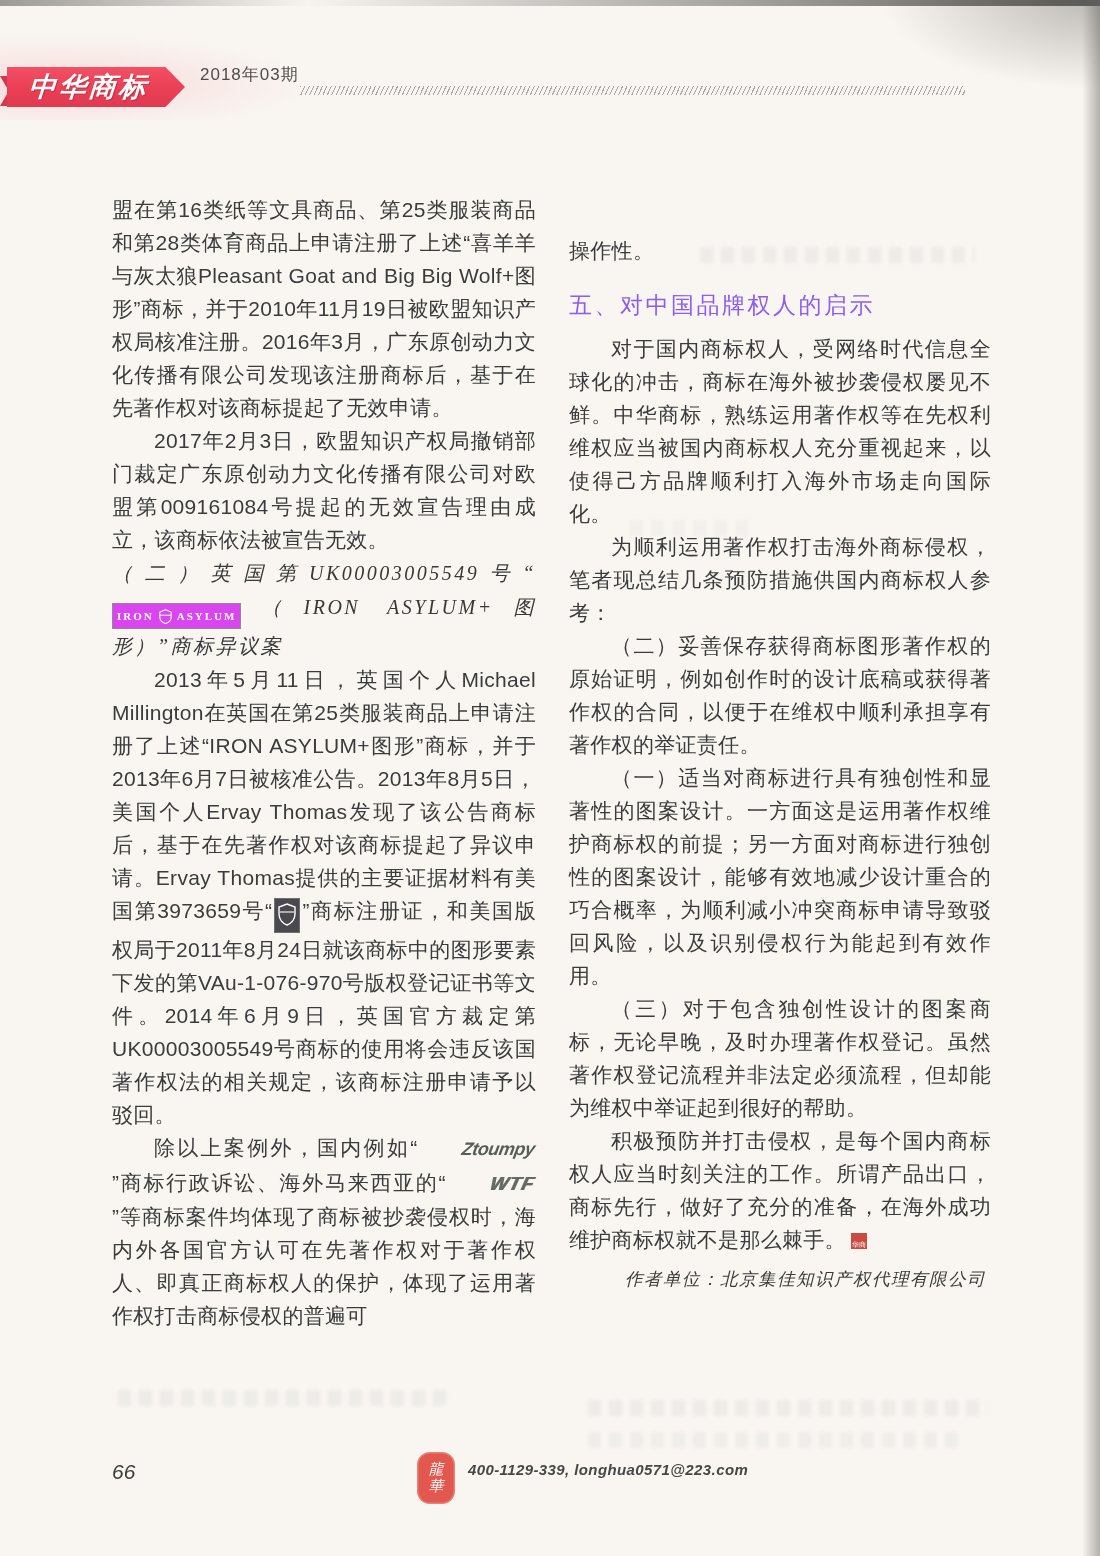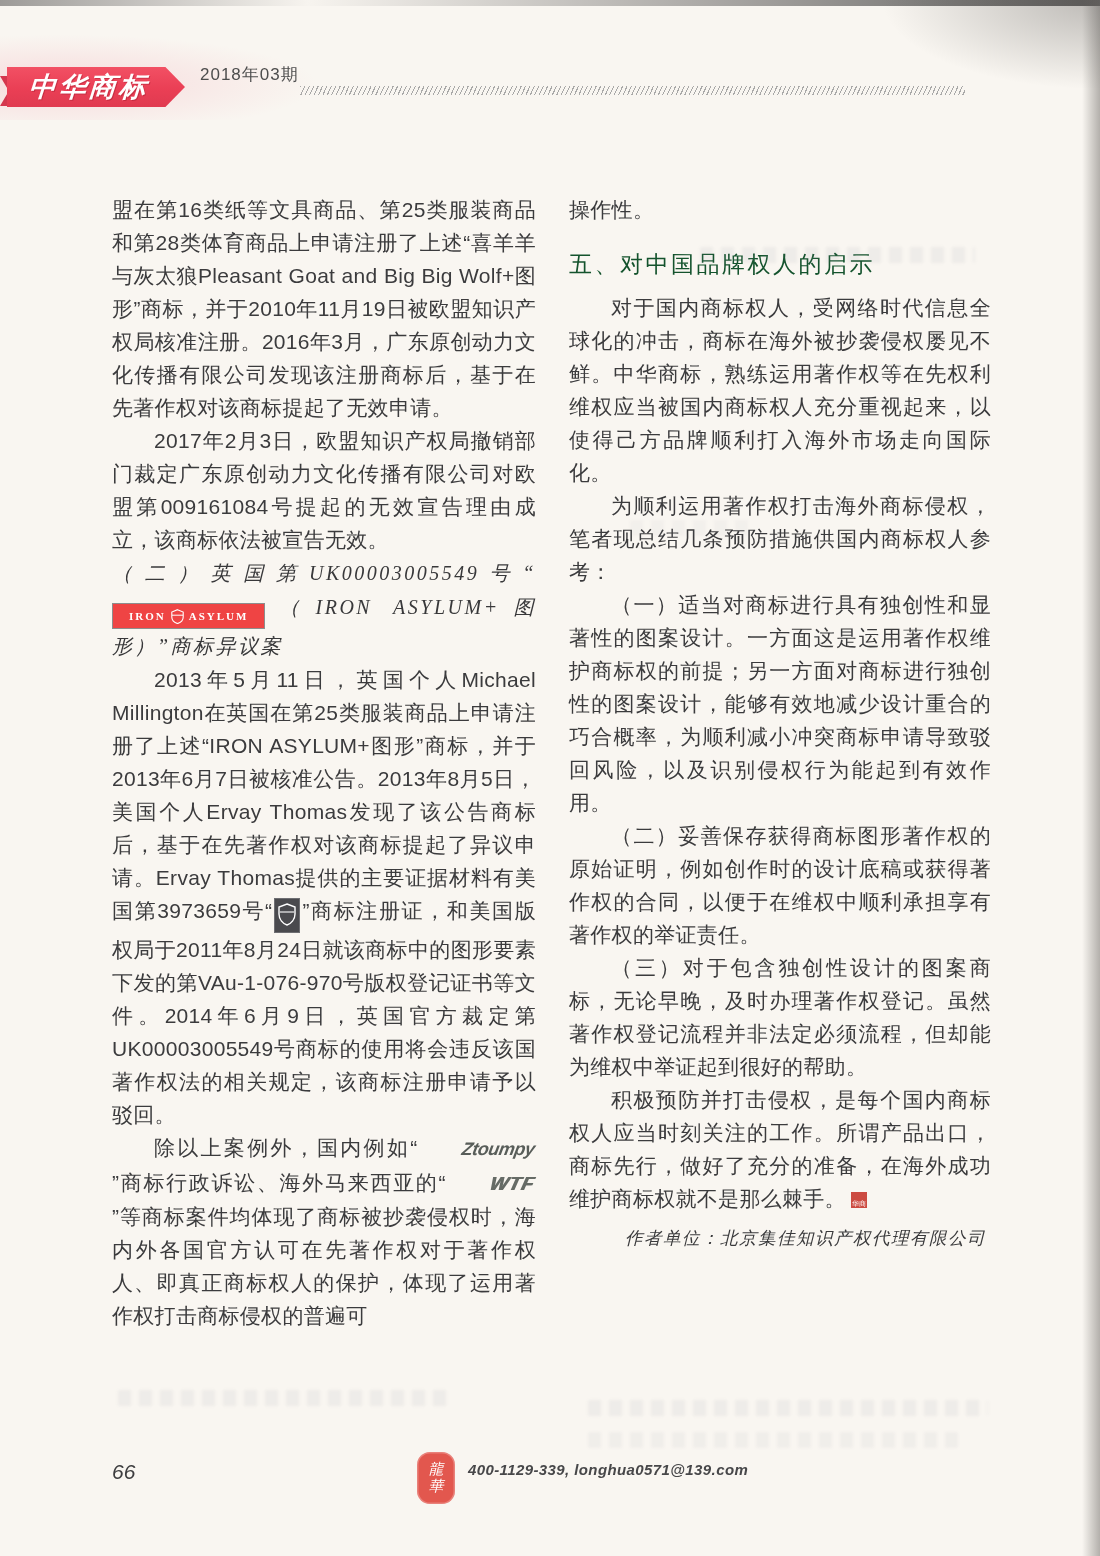--- a/index.html
+++ b/index.html
@@ -34,60 +34,60 @@
     box-shadow:0 2px 3px rgba(180,60,80,.35);
   }
   .ribbon-text { color:#fff; font-size:27px; font-weight:bold; font-style:italic;
     letter-spacing:3px; font-family:"Liberation Serif", serif; transform:skewX(-4deg);
     text-shadow:1px 1px 0 rgba(150,20,40,.4); white-space:nowrap; }
   .issue { position:absolute; left:200px; top:63px; font-size:17px; color:#4d4d4d; letter-spacing:1px; }
   .hatch { position:absolute; left:300px; top:86px; width:665px; height:9px;
     background:repeating-linear-gradient(115deg,#9b9b9b 0 1px, transparent 1px 4px); opacity:.85; }
 
   
-  .columns { position:absolute; left:112px; top:193px; width:884px; display:flex; gap:33px; }
+  .columns { position:absolute; left:112px; top:193px; width:884px; display:flex; gap:33px;align-items:center; }
   .col { width:424px; }
   .col.right-col { width:422px; }
   p.body {
     font-size:21px; line-height:33px; color:#3b3b3d;
     text-align:justify; text-justify:inter-ideograph;
     text-indent:2em; letter-spacing:.3px;
   }
   p.body.no-indent { text-indent:0; }
 
   .case-heading {
     font-family:"Liberation Serif", serif; font-style:italic;
     font-size:20px; line-height:34px; color:#38383a; letter-spacing:2.5px;
     text-align:justify;
   }
   .iron-badge {
     display:inline-flex; align-items:center; gap:5px;
-    background:#ef4444; border:1px solid #8d8d8d; color:#fff;
-    height:26px; padding:0 16px; vertical-align:-6px;
+    background:#d946ef; border:1px solid #8d8d8d; color:#fff;
+    height:26px; padding:0 4px; vertical-align:-6px;
     font-style:normal; font-size:11px; font-weight:bold; letter-spacing:2px;
     font-family:"Liberation Serif", serif;
   }
   .iron-badge svg { display:block; }
   .shield-badge {
     display:inline-flex; align-items:center; justify-content:center;
     width:26px; height:35px; background:#4a4a4e; vertical-align:-9px; margin:0 2px;
     border:1px solid #6e6e72;
   }
   .ztoumpy-logo {
     display:inline-block; font-style:italic; font-weight:bold; font-size:18px;
     color:#585d59; transform:skewX(-10deg); letter-spacing:-0.5px; padding:0 2px;
   }
   .wtf-logo {
     display:inline-block; font-style:italic; font-weight:bold; font-size:19px;
     color:#666b66; transform:skewX(-14deg); letter-spacing:1px; padding:0 2px;
     text-shadow:1px 0 0 #666b66;
   }
 
   .section-heading {
-    font-size:23px; font-weight:normal; color:#14532d;
+    font-size:23px; font-weight:normal; color:#8b5cf6;
     letter-spacing:2.5px; margin:24px 0 13px 0; line-height:28px;
   }
 
   .end-seal {
     display:inline-block; width:16px; height:16px; background:#cc4b41;
     color:rgba(255,255,255,.95); font-size:7px; line-height:8px;
     vertical-align:-2px; margin-left:5px; text-align:center;
     word-break:break-all; overflow:hidden; letter-spacing:0;
   }
   .author {
@@ -162,38 +162,38 @@
           </span><span>”商标注册证，和美国版权局于2011年8月24日就该商标中的图形要素下发的第VAu-1-076-970号版权登记证书等文件。2014年6月9日，英国官方裁定第UK00003005549号商标的使用将会违反该国著作权法的相关规定，该商标注册申请予以驳回。</span></p>
 
       <p class="body"><span>除以上案例外，国内例如“</span><span class="ztoumpy-logo">Ztoumpy</span><span>”商标行政诉讼、海外马来西亚的“</span><span class="wtf-logo">WTF</span><span>”等商标案件均体现了商标被抄袭侵权时，海内外各国官方认可在先著作权对于著作权人、即真正商标权人的保护，体现了运用著作权打击商标侵权的普遍可</span></p>
     </section>
 
     <section class="col right-col">
       <p class="body no-indent">操作性。</p>
       <h2 class="section-heading">五、对中国品牌权人的启示</h2>
       <p class="body">对于国内商标权人，受网络时代信息全球化的冲击，商标在海外被抄袭侵权屡见不鲜。中华商标，熟练运用著作权等在先权利维权应当被国内商标权人充分重视起来，以使得己方品牌顺利打入海外市场走向国际化。</p>
       <p class="body">为顺利运用著作权打击海外商标侵权，笔者现总结几条预防措施供国内商标权人参考：</p>
+      <p class="body">（二）妥善保存获得商标图形著作权的原始证明，例如创作时的设计底稿或获得著作权的合同，以便于在维权中顺利承担享有著作权的举证责任。</p>
       <p class="body">（一）适当对商标进行具有独创性和显著性的图案设计。一方面这是运用著作权维护商标权的前提；另一方面对商标进行独创性的图案设计，能够有效地减少设计重合的巧合概率，为顺利减小冲突商标申请导致驳回风险，以及识别侵权行为能起到有效作用。</p>
-      <p class="body">（二）妥善保存获得商标图形著作权的原始证明，例如创作时的设计底稿或获得著作权的合同，以便于在维权中顺利承担享有著作权的举证责任。</p>
       <p class="body">（三）对于包含独创性设计的图案商标，无论早晚，及时办理著作权登记。虽然著作权登记流程并非法定必须流程，但却能为维权中举证起到很好的帮助。</p>
       <p class="body"><span>积极预防并打击侵权，是每个国内商标权人应当时刻关注的工作。所谓产品出口，商标先行，做好了充分的准备，在海外成功维护商标权就不是那么棘手。</span><span class="end-seal">中华商标</span></p>
       <p class="author">作者单位：北京集佳知识产权代理有限公司</p>
     </section>
 
   </main>
 
   <footer class="footer">
     <span class="page-num">66</span>
     <div class="brand">
       <div class="seal">
         <span>龍</span>
         <span>華</span>
       </div>
       <div class="brand-lines">
-        <div class="contact">400-1129-339, longhua0571@139.com</div>
+        <div class="contact">400-1129-339, longhua0571@223.com</div>
       </div>
     </div>
   </footer>
 
   <div class="ghost g1"></div>
   <div class="ghost g2"></div>
   <div class="ghost g3"></div>
   <div class="ghost g4"></div>
   <div class="ghost g5"></div>
 

